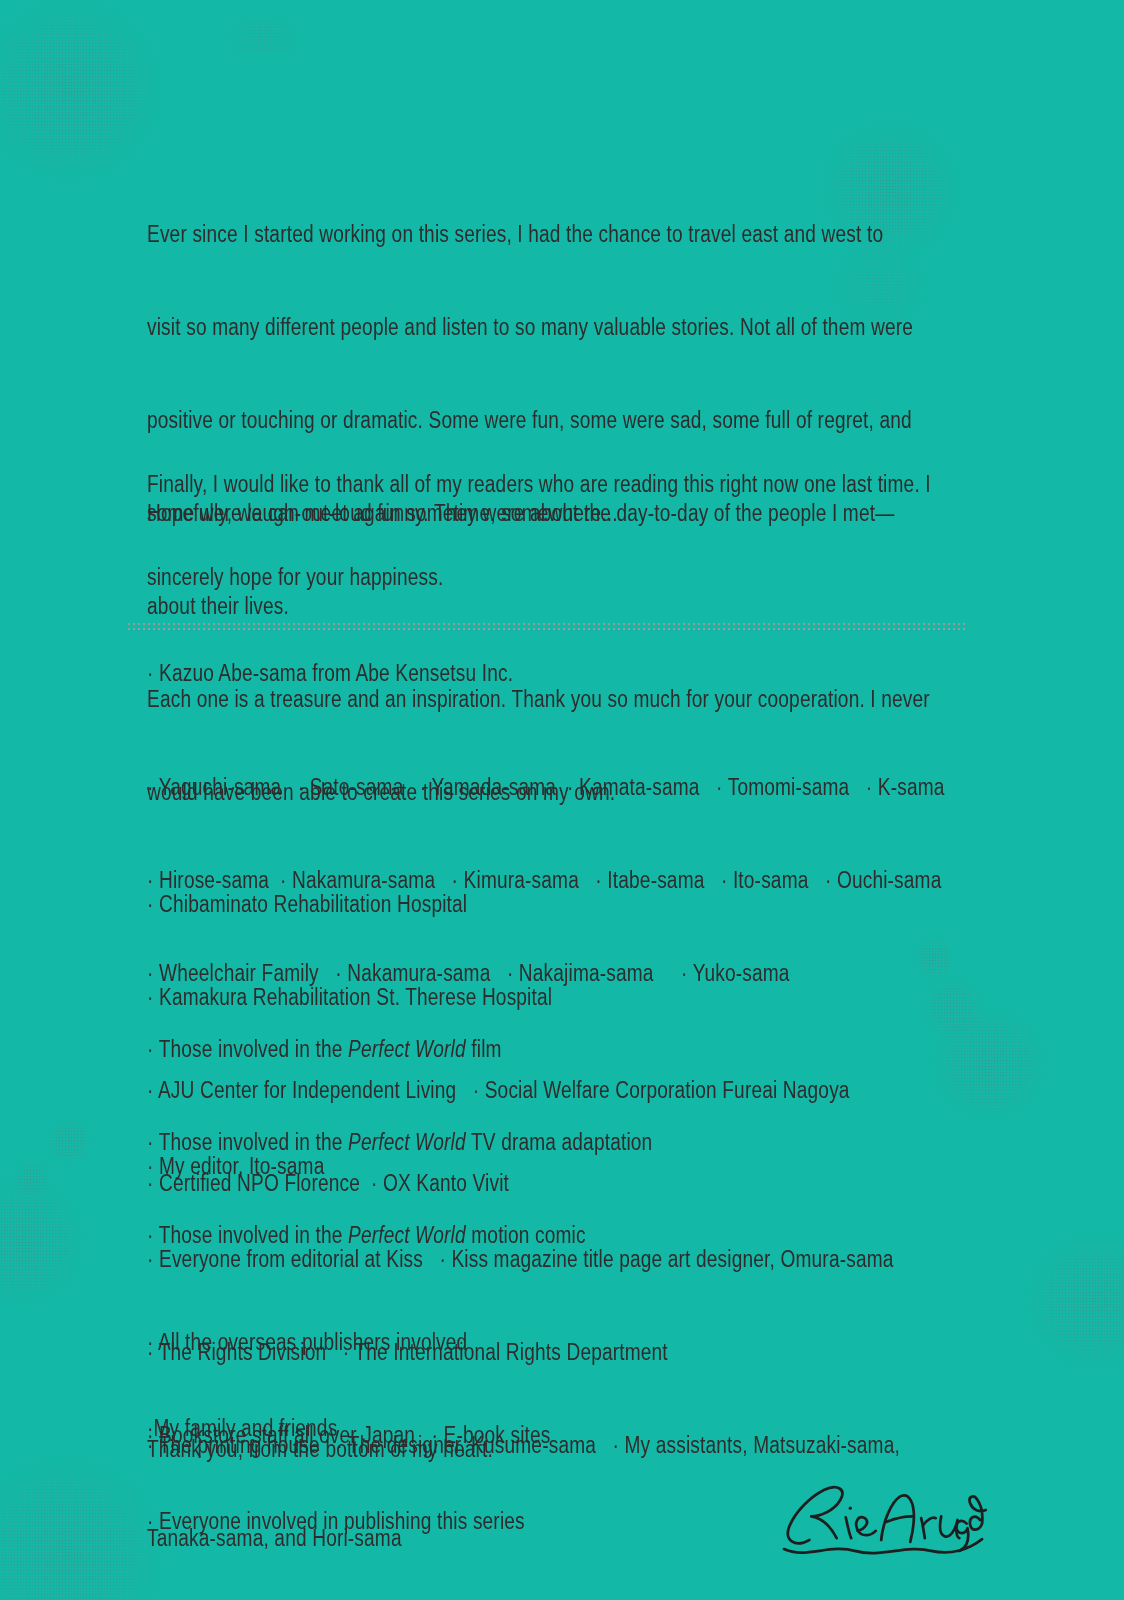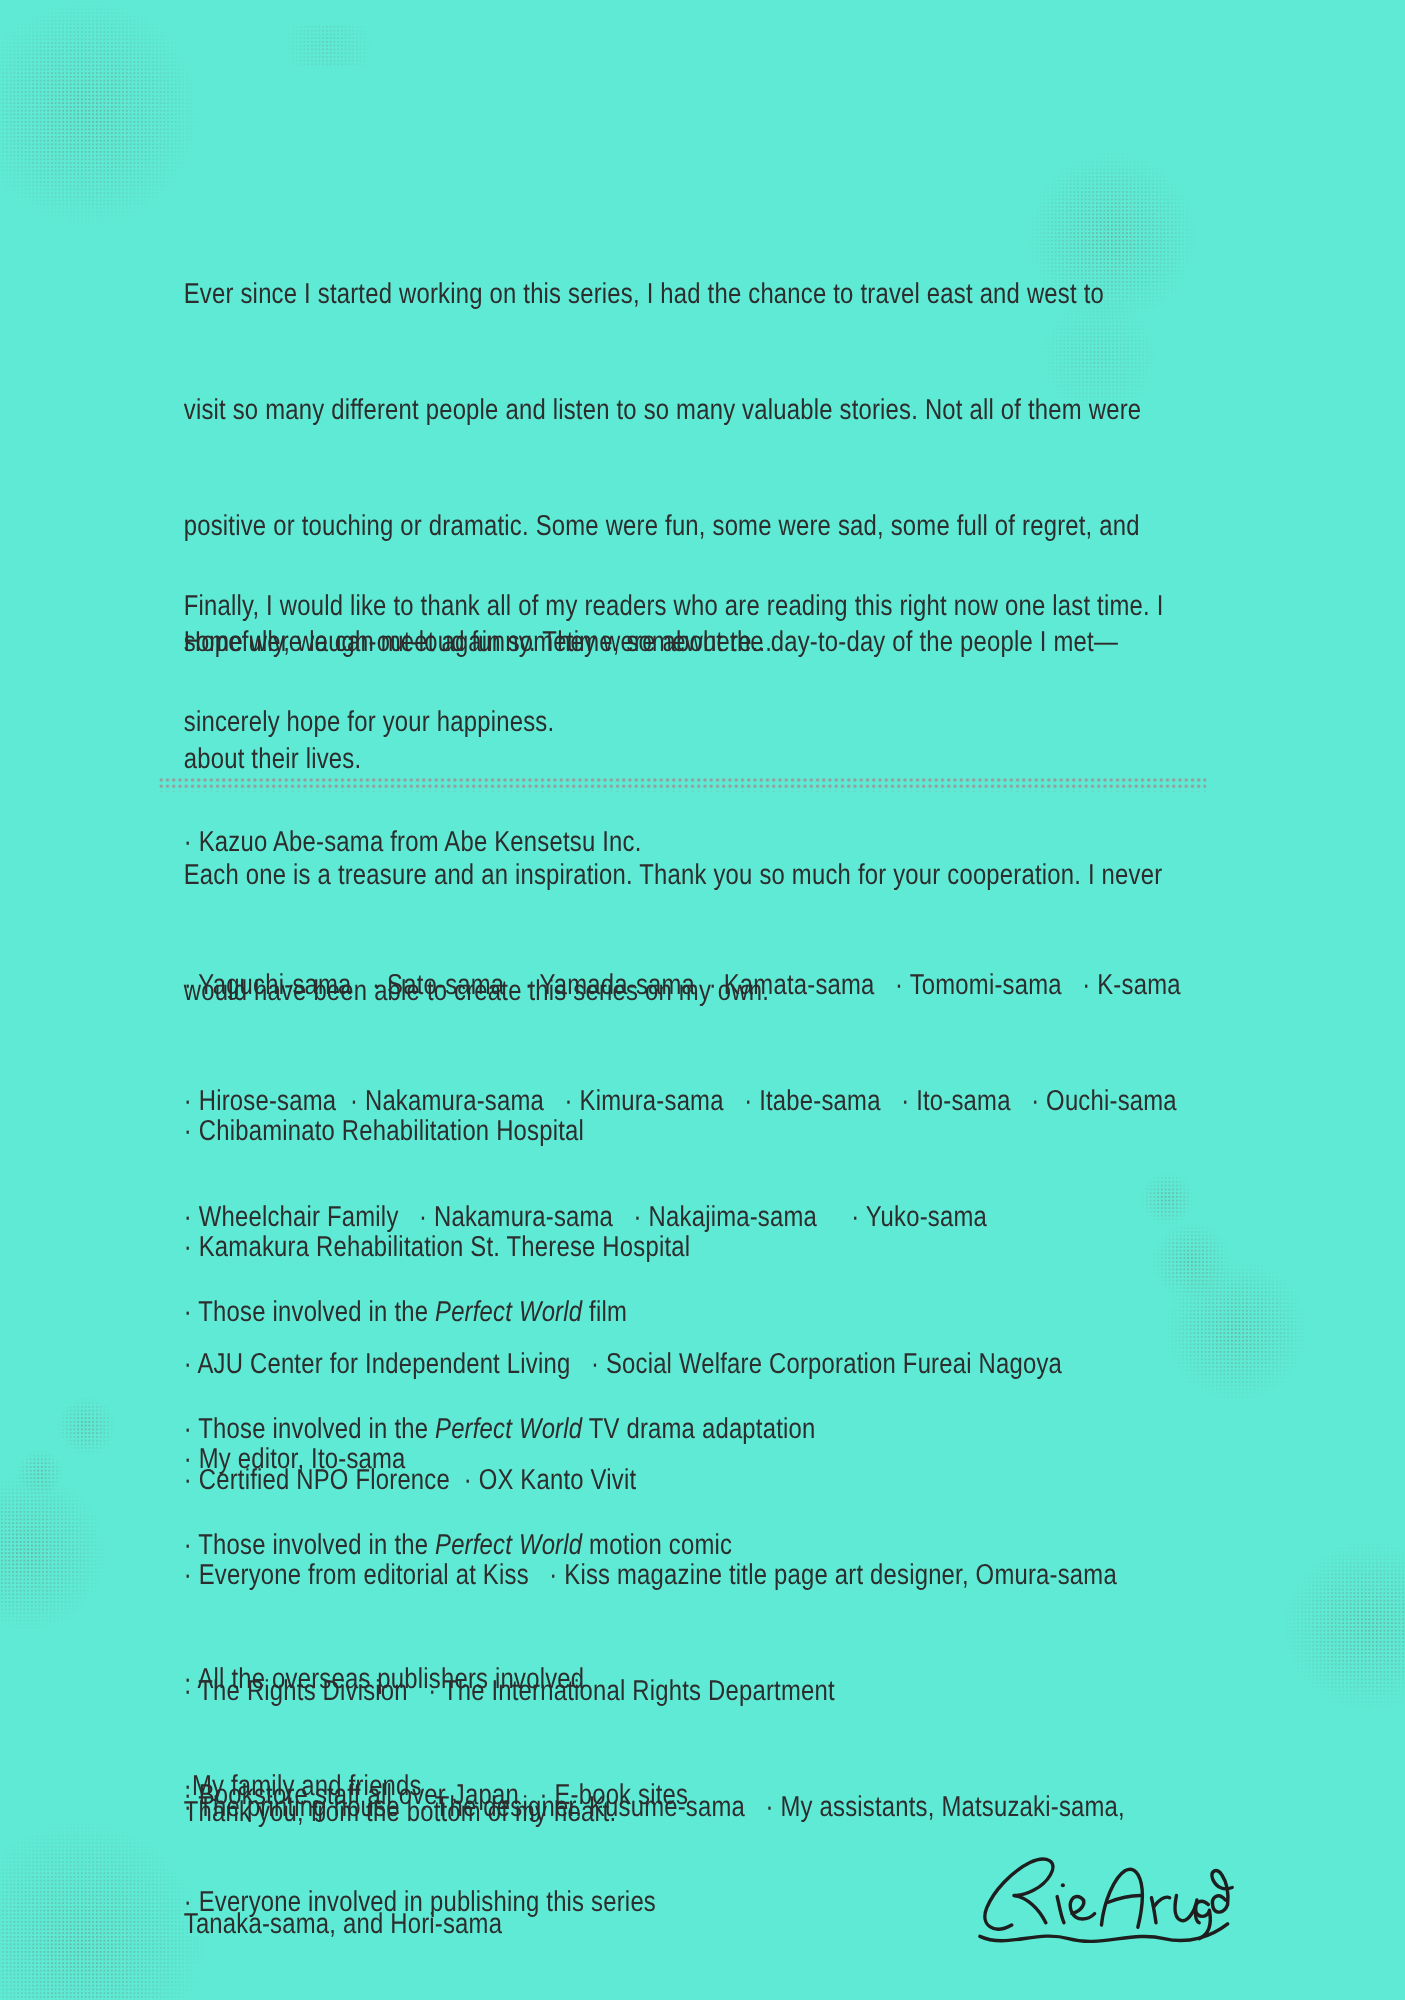--- a/index.html
+++ b/index.html
@@ -1,19 +1,19 @@
 <!DOCTYPE html>
 <html><head>
 <meta charset="utf-8">
 <style>
   html,body { margin:0; padding:0; background:#ffffff; }
   .page {
     position:relative;
     width:1124px; height:1600px;
-    background:#5eead4;
+    background:#14b8a6;
     overflow:hidden;
     font-family:"Liberation Sans", sans-serif;
     color:#2d2d2d;
   }
   .tblock {
     position:absolute;
     left:147px;
     font-size:23px;
     line-height:31px;
     letter-spacing:0.2px;

